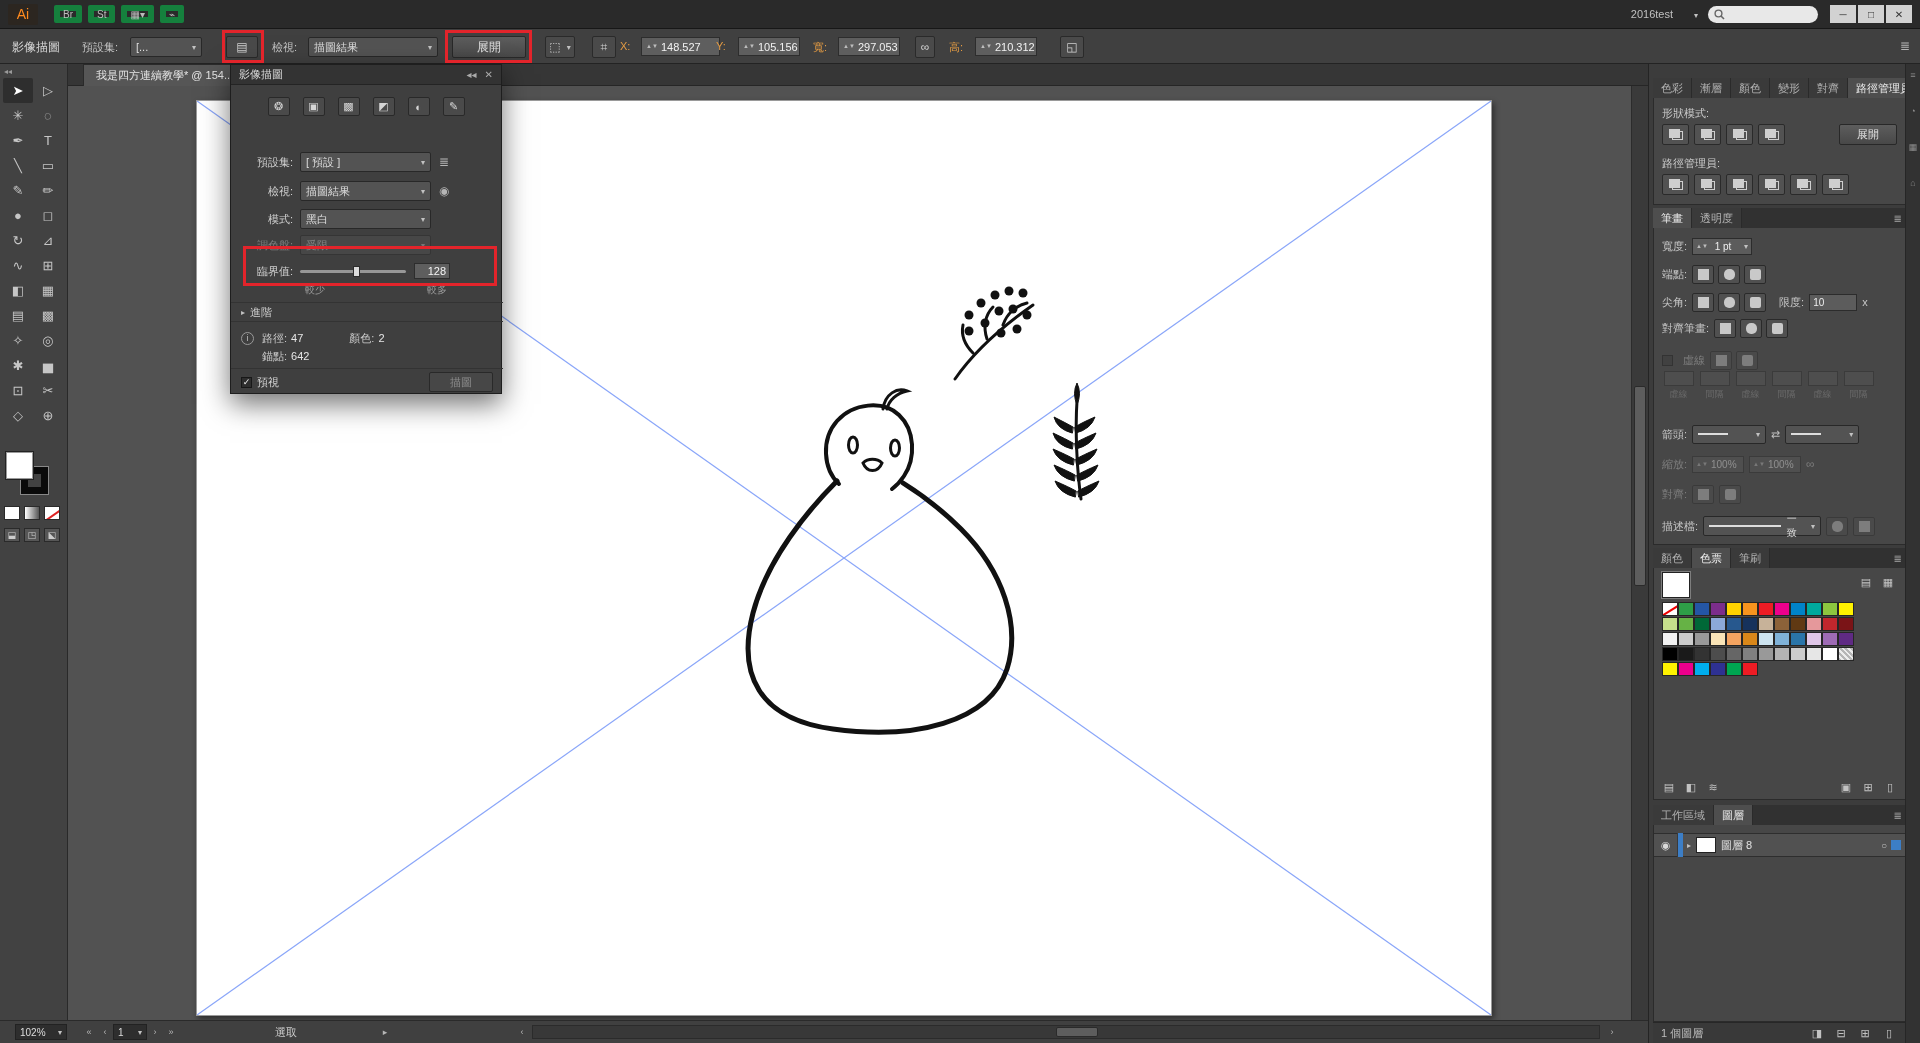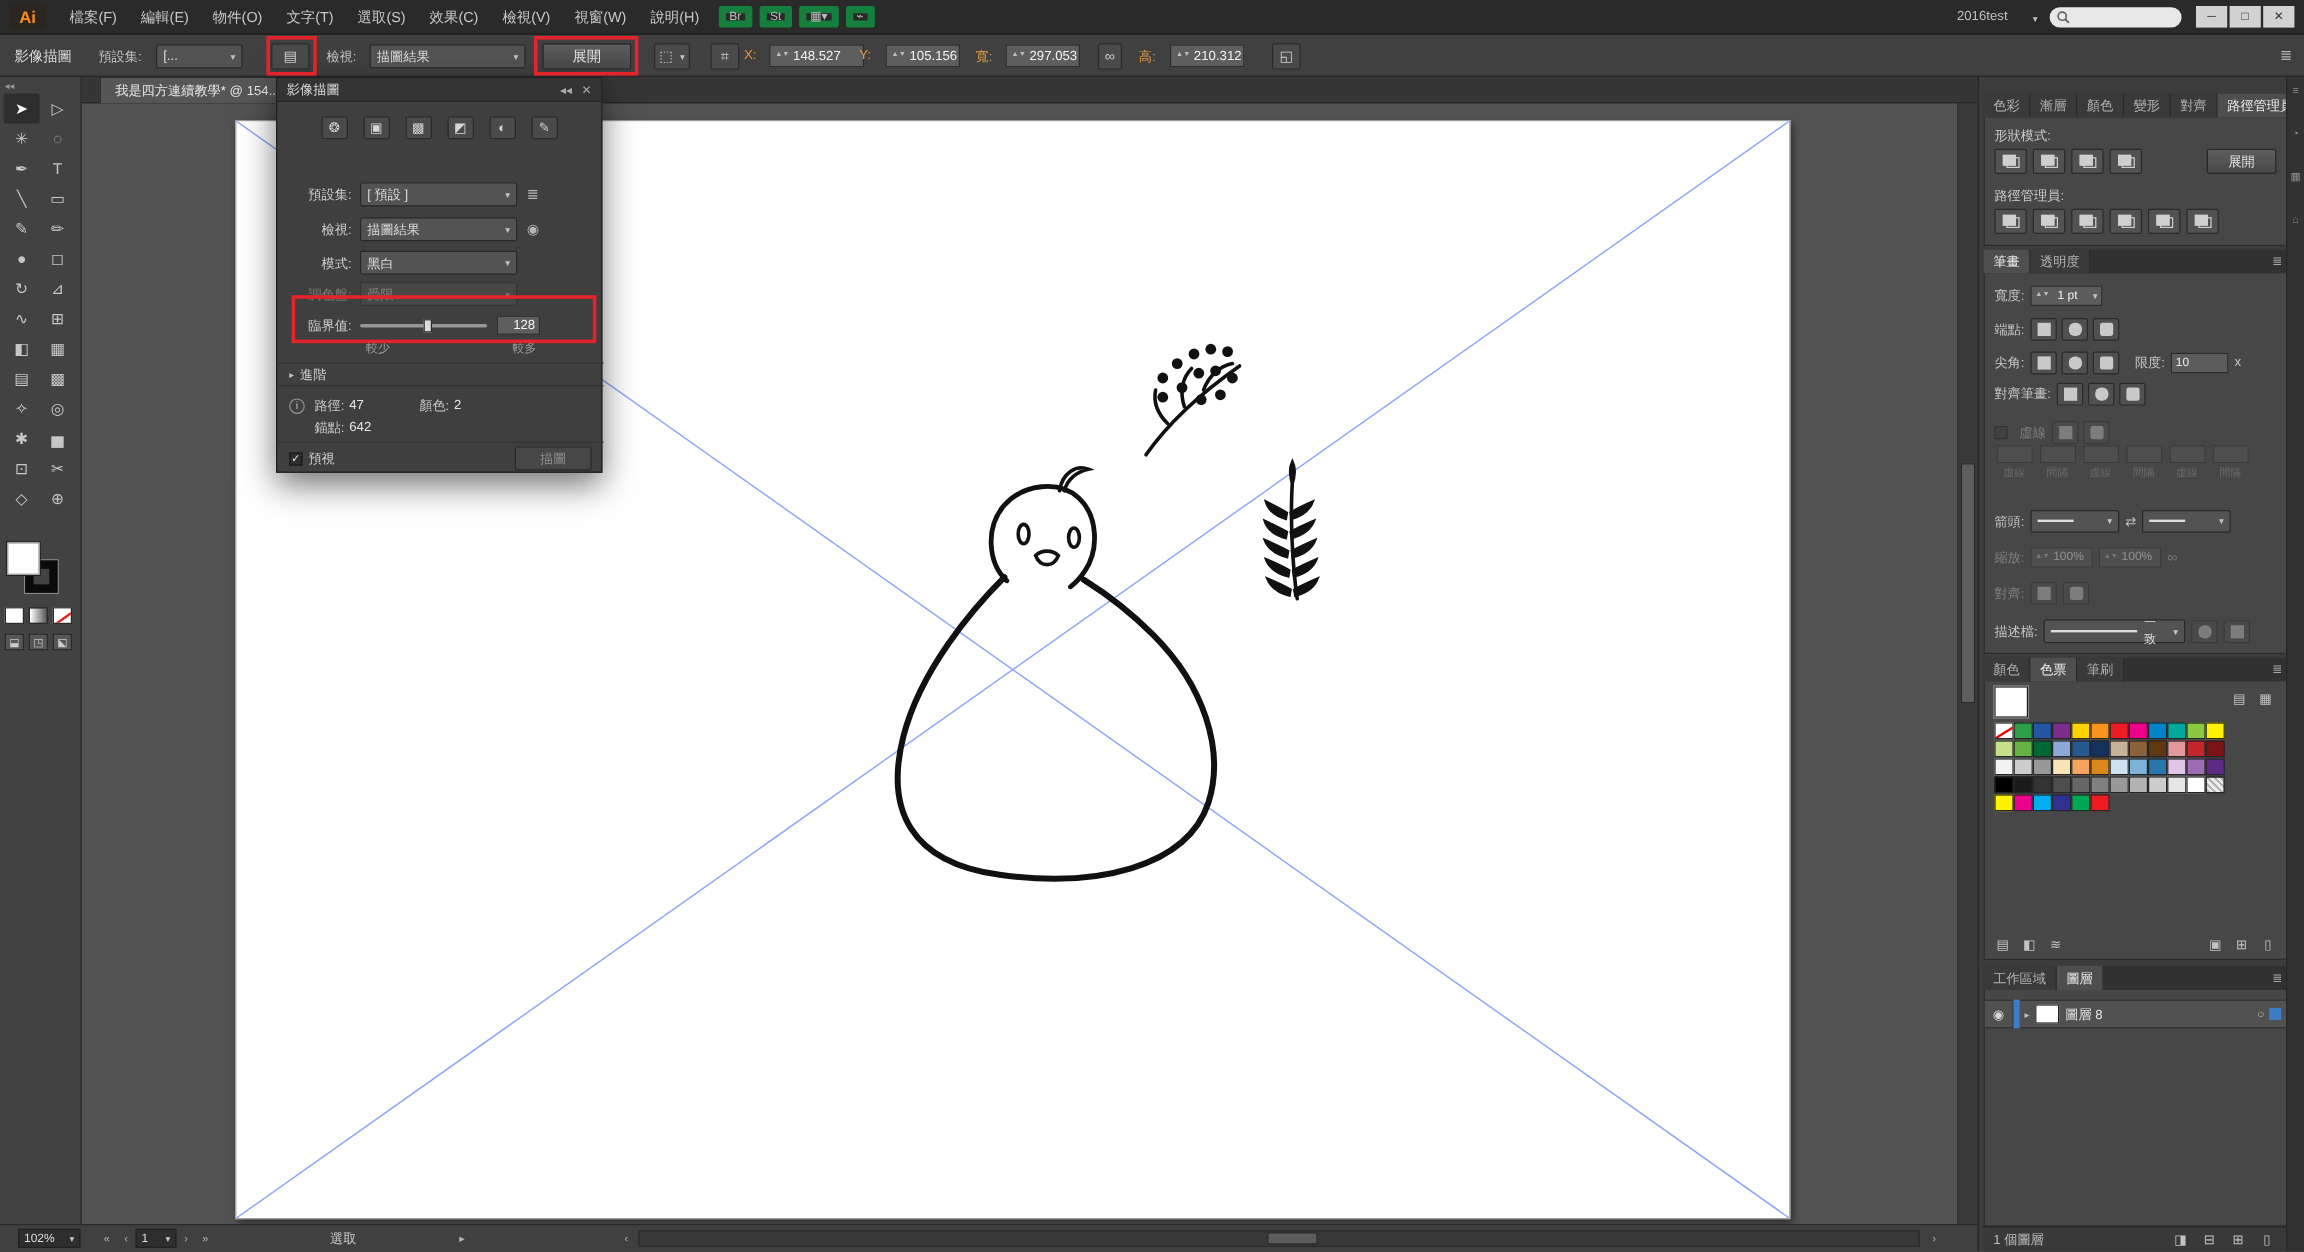--- a/index.html
+++ b/index.html
@@ -5,21 +5,21 @@
   *{box-sizing:border-box;margin:0;padding:0}
   html,body{background:#222}
   .app{position:relative;width:1920px;height:1043px;background:#3f3f3f;overflow:hidden;
        font-family:"Liberation Sans",sans-serif;font-size:12px;color:#c9c9c9}
   .abs{position:absolute}
   .row{display:flex;align-items:center}
 
   
   .menubar{position:absolute;top:0;left:0;width:1920px;height:29px;background:#2a2a2a;
            border-bottom:1px solid #171717;display:flex;align-items:center;padding:0 8px;z-index:40}
-  .ai-logo{width:30px;height:21px;background:#2c2620;color:#ff8a1e;font-weight:bold;font-size:14px;
+  .ai-logo{width:30px;height:21px;background:#2c2620;color:#ff8a1e;font-weight:normal;font-size:14px;
            display:flex;align-items:center;justify-content:center;border-radius:2px;margin-right:10px}
   .menu-item{padding:0 10px;height:29px;display:flex;align-items:center;color:#c8c8c8;font-size:12px}
   .qicon{min-width:22px;height:18px;border:6px solid #15803d;border-radius:2px;margin-left:6px;
          display:flex;align-items:center;justify-content:center;font-size:10px;color:#bbb;padding:0 3px}
   .mb-right{margin-left:auto;display:flex;align-items:center;gap:10px}
   .workspace{color:#c0c0c0;font-size:11px;display:flex;align-items:flex-end;gap:15px}
   .searchpill{width:110px;height:17px;background:#e8e8e8;border-radius:9px;display:flex;align-items:center;padding:0 6px;gap:4px}
   .winbtn{width:26px;height:18px;background:#d2d2d2;color:#333;font-size:10px;display:flex;
           align-items:center;justify-content:center;margin-left:2px}
 
@@ -164,31 +164,20 @@
   .htrack{position:absolute;left:532px;top:4px;width:1068px;height:14px;background:#383838;border:1px solid #2b2b2b}
   .hthumb{position:absolute;left:523px;top:1px;width:42px;height:10px;background:#5d5d5d;border:1px solid #2a2a2a;border-radius:2px}
 </style>
 </head>
 <body>
 
 <div class="app">
 
   <div class="menubar">
     <div class="ai-logo">Ai</div>
-    <div id="menu-items" class="row">
-        <div class="menu-item">檔案(F)</div>
-        <div class="menu-item">編輯(E)</div>
-        <div class="menu-item">物件(O)</div>
-        <div class="menu-item">文字(T)</div>
-        <div class="menu-item">選取(S)</div>
-        <div class="menu-item">效果(C)</div>
-        <div class="menu-item">檢視(V)</div>
-        <div class="menu-item">視窗(W)</div>
-        <div class="menu-item">說明(H)</div>
-      </div>
     <div id="quick-icons" class="row">
         <div class="qicon">Br</div>
         <div class="qicon">St</div>
         <div class="qicon">▦▾</div>
         <div class="qicon">⌁</div>
       </div>
     <div class="mb-right">
       <div class="workspace">
         <span>2016test</span>
         <span class="caret">▾</span>

